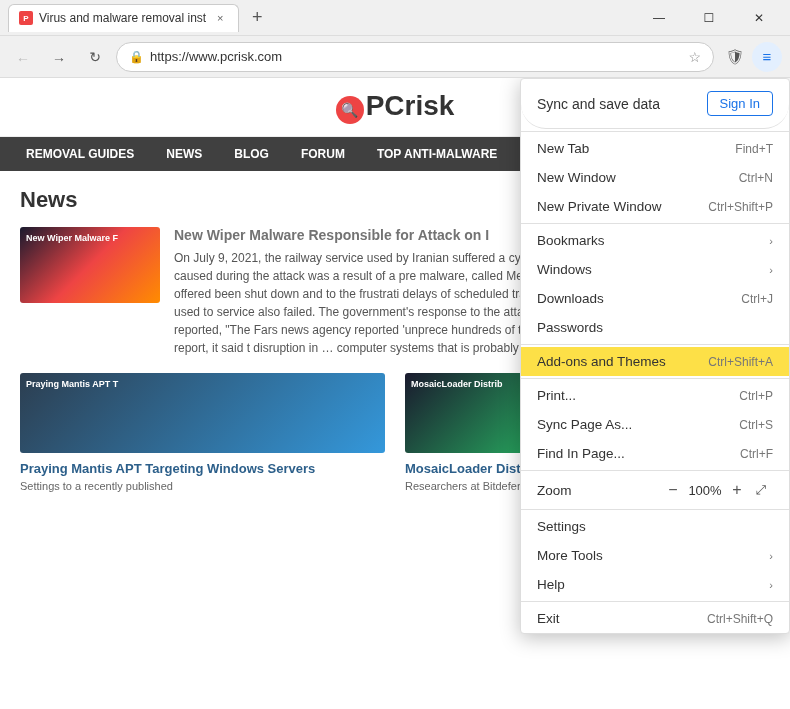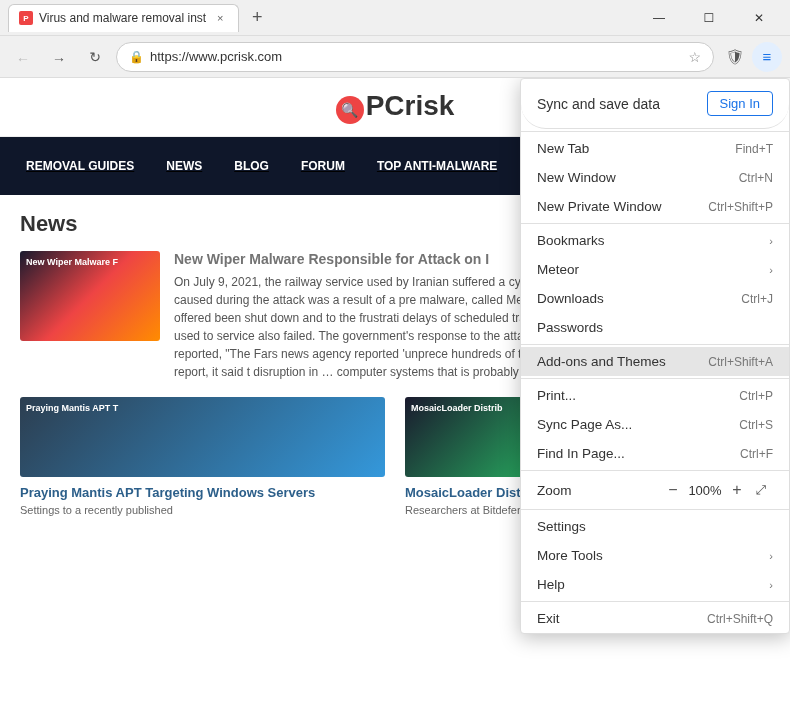--- a/index.html
+++ b/index.html
@@ -208,24 +208,23 @@
       border-radius: 50%;
       display: inline-flex;
       align-items: center;
       justify-content: center;
       font-size: 14px;
       color: white;
       margin-right: 2px;
     }
 
     .site-nav {
-      background: #0f172a;
-      display: flex;
-      padding: 12px 10px;
-      text-decoration: underline;
+      background: #404040;
+      display: flex;
+      padding: 0 10px;
     }
     .site-nav-item {
       padding: 10px 16px;
       color: #fff;
       font-size: 12px;
       font-weight: 600;
       cursor: pointer;
       white-space: nowrap;
     }
 
@@ -239,21 +238,21 @@
       color: #333;
       margin-bottom: 14px;
     }
     .news-article {
       display: flex;
       gap: 14px;
       margin-bottom: 16px;
     }
     .article-thumb {
       width: 140px;
-      height: 90px;
+      height: 76px;
       flex-shrink: 0;
       background: linear-gradient(135deg, #1a1a2e, #e44, #ff8c00);
       border-radius: 3px;
       display: flex;
       align-items: flex-start;
       padding: 6px;
       font-size: 9px;
       color: white;
       font-weight: bold;
       overflow: hidden;
@@ -352,21 +351,21 @@
 
     .menu-item {
       display: flex;
       align-items: center;
       padding: 7px 16px;
       cursor: pointer;
       font-size: 13.5px;
       color: #333;
       position: relative;
     }
-    .menu-item.active { background: #e5e5e5; }
+    .menu-item.active { background: #fde047; }
     .menu-item-label {
       flex: 1;
     }
     .menu-item-shortcut {
       font-size: 12px;
       color: #777;
       margin-left: 8px;
     }
     .menu-item-arrow {
       font-size: 11px;
@@ -515,21 +514,21 @@
     </div>
 
     <div class="menu-divider"></div>
 
     <div class="menu-item">
       <span class="menu-item-label">Bookmarks</span>
       <span class="menu-item-arrow">›</span>
     </div>
 
     <div class="menu-item">
-      <span class="menu-item-label">Meteor</span>
+      <span class="menu-item-label">Windows</span>
       <span class="menu-item-arrow">›</span>
     </div>
 
     <div class="menu-item">
       <span class="menu-item-label">Downloads</span>
       <span class="menu-item-shortcut">Ctrl+J</span>
     </div>
 
     <div class="menu-item">
       <span class="menu-item-label">Passwords</span>

